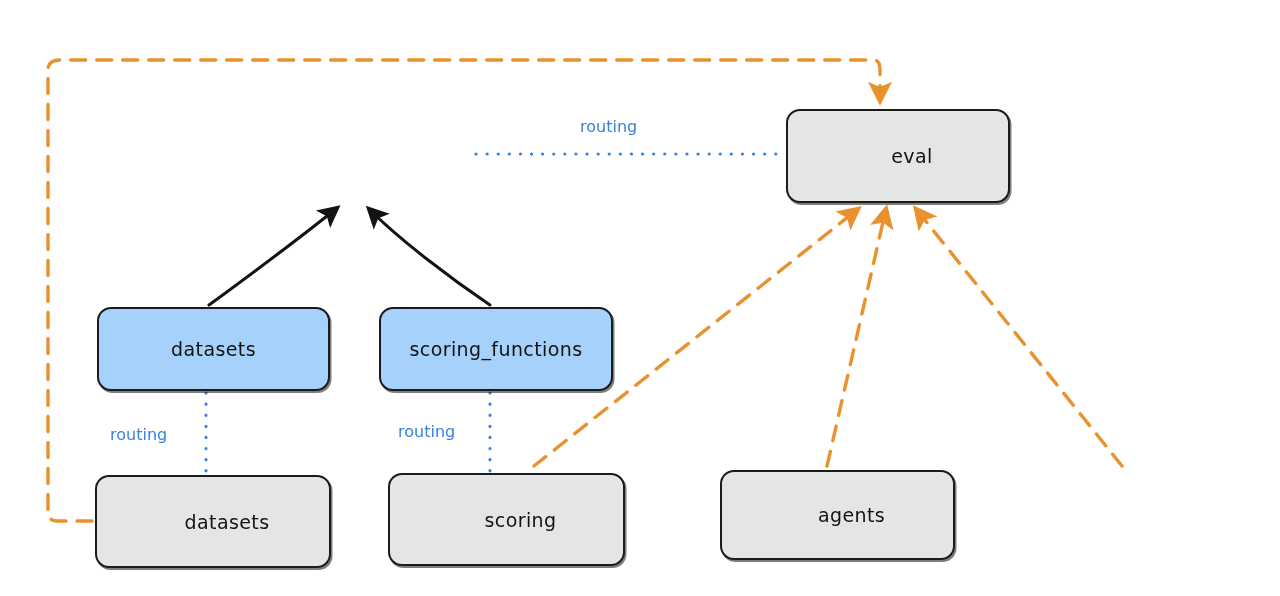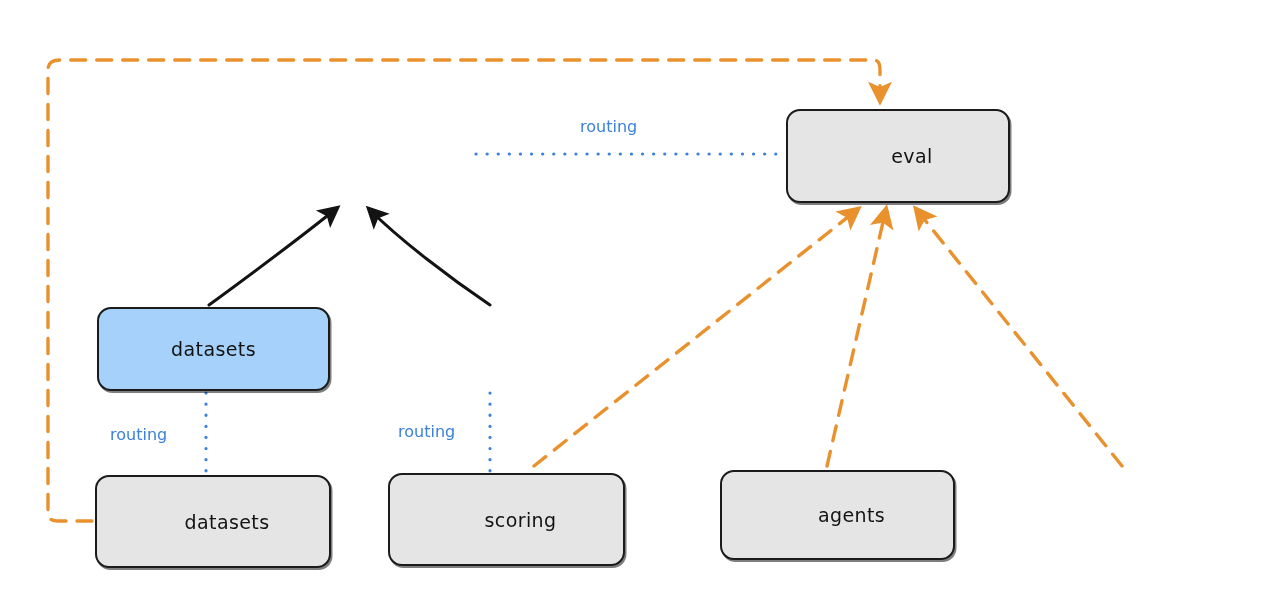--- a/index.html
+++ b/index.html
@@ -74,20 +74,23 @@
 
 
   <div class="node provider" style="left:786px;top:109px;width:224px;height:94px;">
     <span class="lbl">eval</span>
   </div>
 
   <div class="node api" style="left:97px;top:307px;width:233px;height:84px;">
     <span class="lbl">datasets</span>
   </div>
 
+  <div class="node api" style="left:379px;top:307px;width:234px;height:84px;">
+    <span class="lbl">scoring_functions</span>
+  </div>
 
   <div class="node provider" style="left:95px;top:475px;width:236px;height:93px;">
     <span class="lbl">datasets</span>
   </div>
 
   <div class="node provider" style="left:388px;top:473px;width:237px;height:93px;">
     <span class="lbl">scoring</span>
   </div>
 
   <div class="node provider" style="left:720px;top:470px;width:235px;height:90px;">

